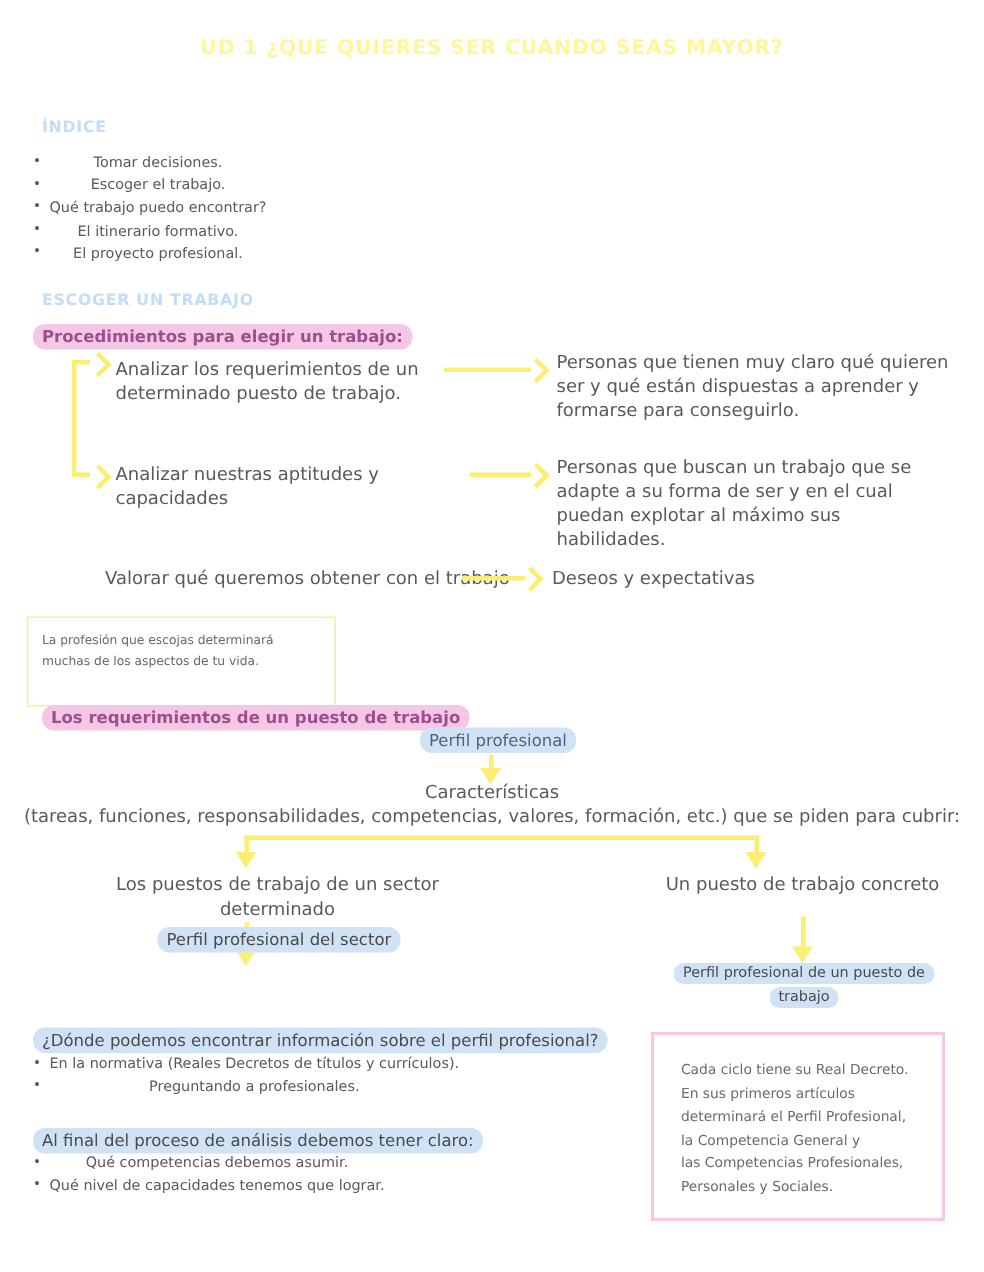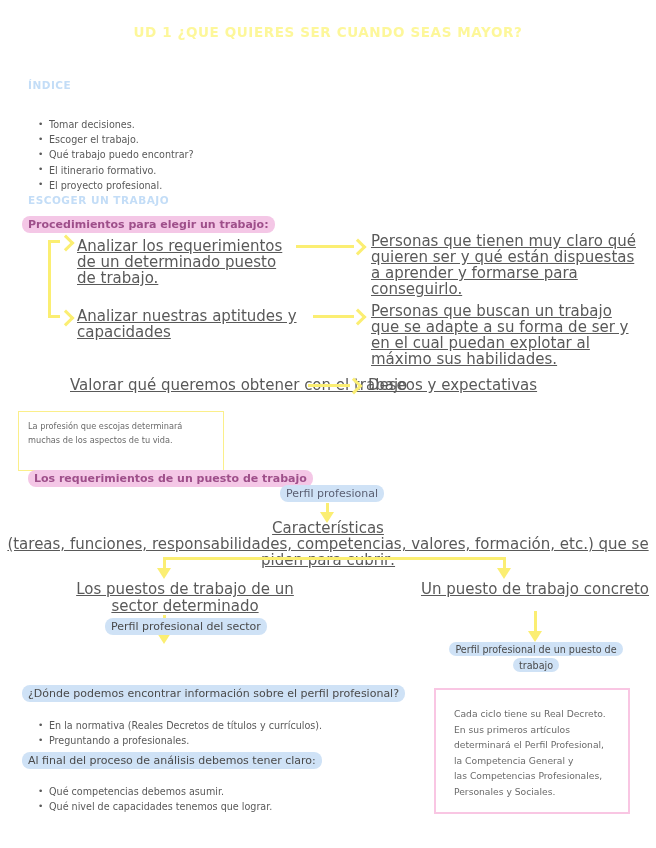--- a/index.html
+++ b/index.html
@@ -38,23 +38,24 @@
     letter-spacing: 0.5px;
     color: #c3ddf7;
     font-weight: 600;
   }
   .sec-heading.indice { left: 28px; top: 79px; }
   .sec-heading.escoger { left: 28px; top: 194px; }
 
   
   .bullet-list {
     position: absolute;
-    margin: 16px;
+    margin: 0;
     padding: 0;
     list-style: none;
+    text-align: center;
   }
   .bullet-list li {
     font-size: 9.6px;
     line-height: 15.2px;
     color: #595959;
     position: relative;
     padding-left: 11px;
     white-space: nowrap;
   }
   .bullet-list li::before {
@@ -112,24 +113,23 @@
     background: #cfe2f6;
     border-radius: 8px;
     padding: 1.5px 6px 2px 6px;
     box-decoration-break: clone;
     -webkit-box-decoration-break: clone;
   }
 
   
   .txt {
     position: absolute;
-    font-size: 15px;
+    font-size: 12px;
     line-height: 16px;
     color: #595959;
-    text-decoration: underline;
   }
   #txt-analizar1 { left: 77px; top: 238px; width: 210px; }
   #txt-analizar2 { left: 77px; top: 308px; width: 230px; }
   #txt-pers1     { left: 371px; top: 233px; width: 265px; }
   #txt-pers2     { left: 371px; top: 303px; width: 265px; }
   #txt-valorar   { left: 70px; top: 377px; width: 260px; white-space: nowrap; }
   #txt-deseos    { left: 368px; top: 377px; white-space: nowrap; }
   #txt-caracteristicas {
     left: 0; top: 520px; width: 656px; text-align: center;
   }

